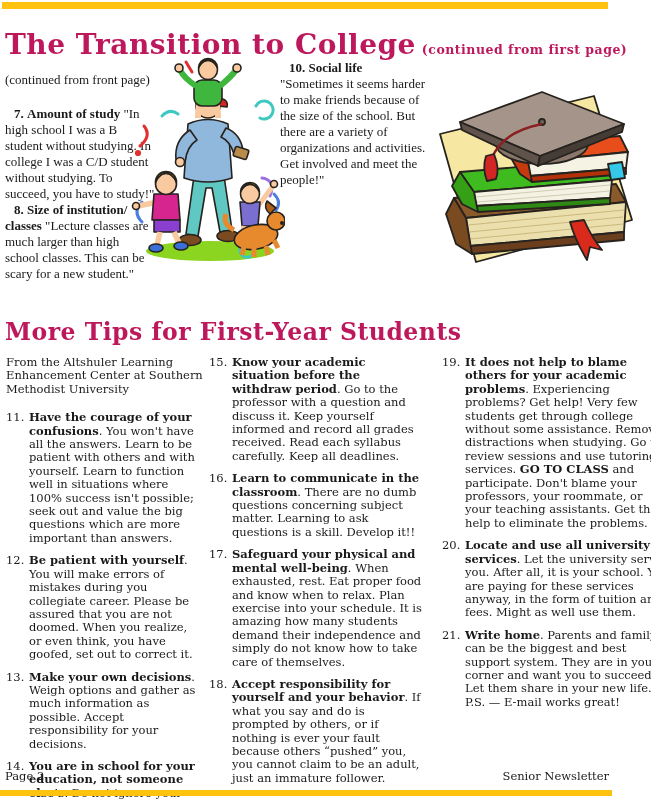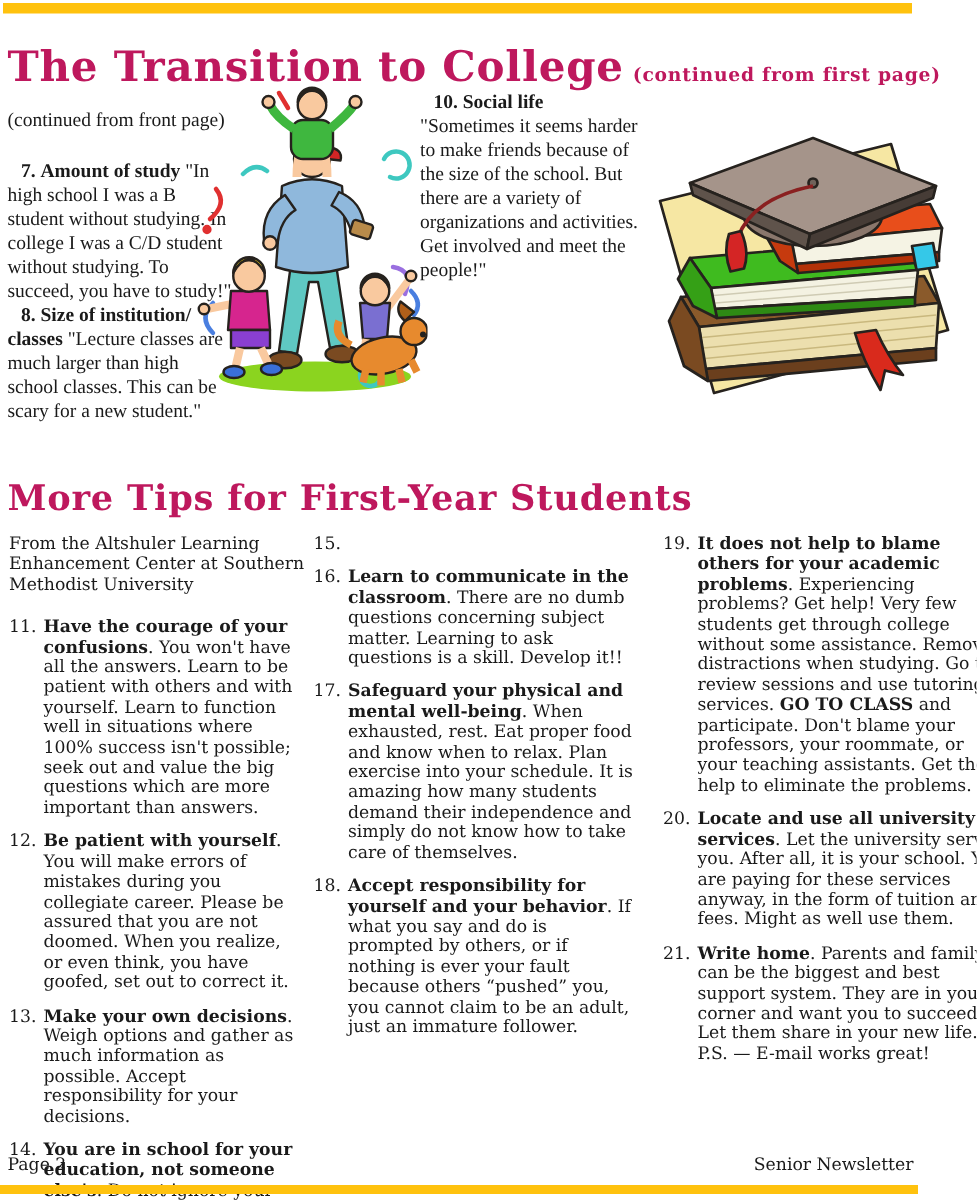--- a/index.html
+++ b/index.html
@@ -187,20 +187,21 @@
   </div>
   <div class="tip">
     <span class="tnum">14.</span>
     <div class="ttext"><b>You are in school for your education, not someone else's</b><span>.  Do not ignore your responsibility to yourself.</span></div>
   </div>
 </div>
 
 <div id="col-b" class="tipcol">
   <div class="tip">
     <span class="tnum">15.</span>
+    <div class="ttext"><b>Know your academic situation before the withdraw period</b><span>.  Go to the professor with a question and discuss it.  Keep yourself informed and record all grades received.  Read each syllabus carefully.  Keep all deadlines.</span></div>
   </div>
   <div class="tip">
     <span class="tnum">16.</span>
     <div class="ttext"><b>Learn to communicate in the classroom</b><span>.  There are no dumb questions concerning subject matter.  Learning to ask questions is a skill.  Develop it!!</span></div>
   </div>
   <div class="tip">
     <span class="tnum">17.</span>
     <div class="ttext"><b>Safeguard your physical and mental well-being</b><span>.  When exhausted, rest.  Eat proper food and know when to relax.  Plan exercise into your schedule.  It is amazing how many students demand their independence and simply do not know how to take care of themselves.</span></div>
   </div>
   <div class="tip">

